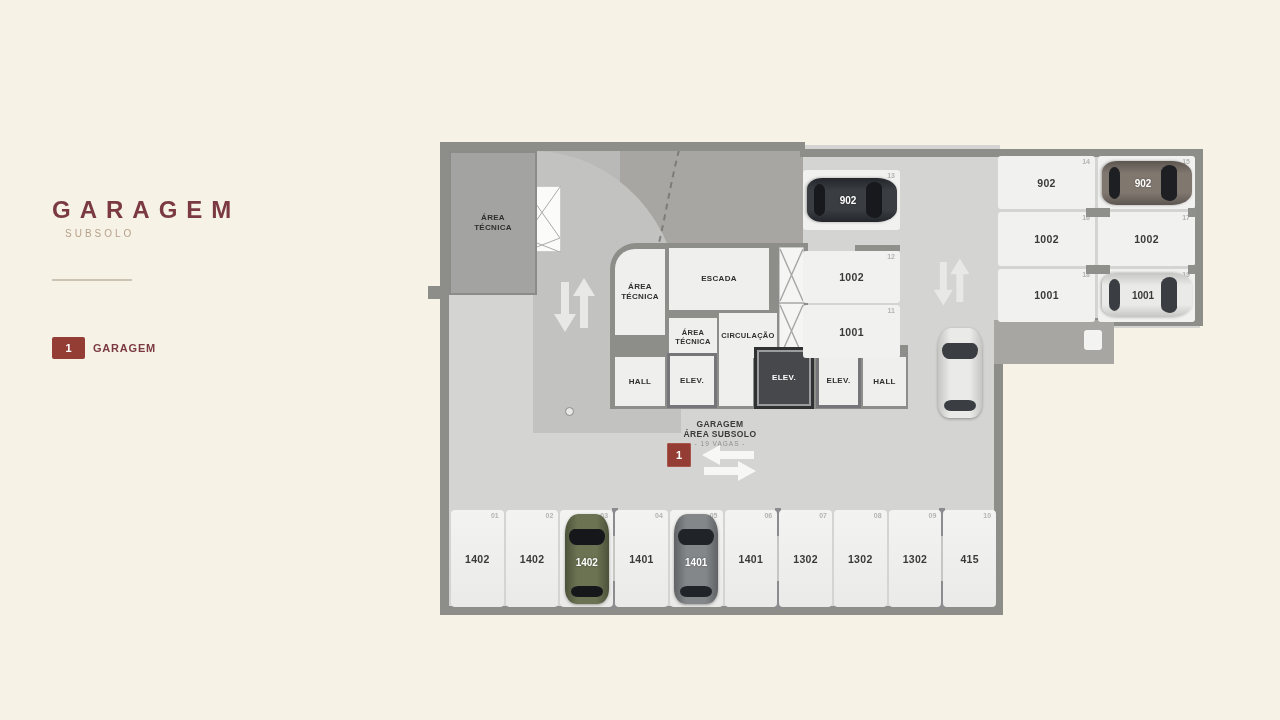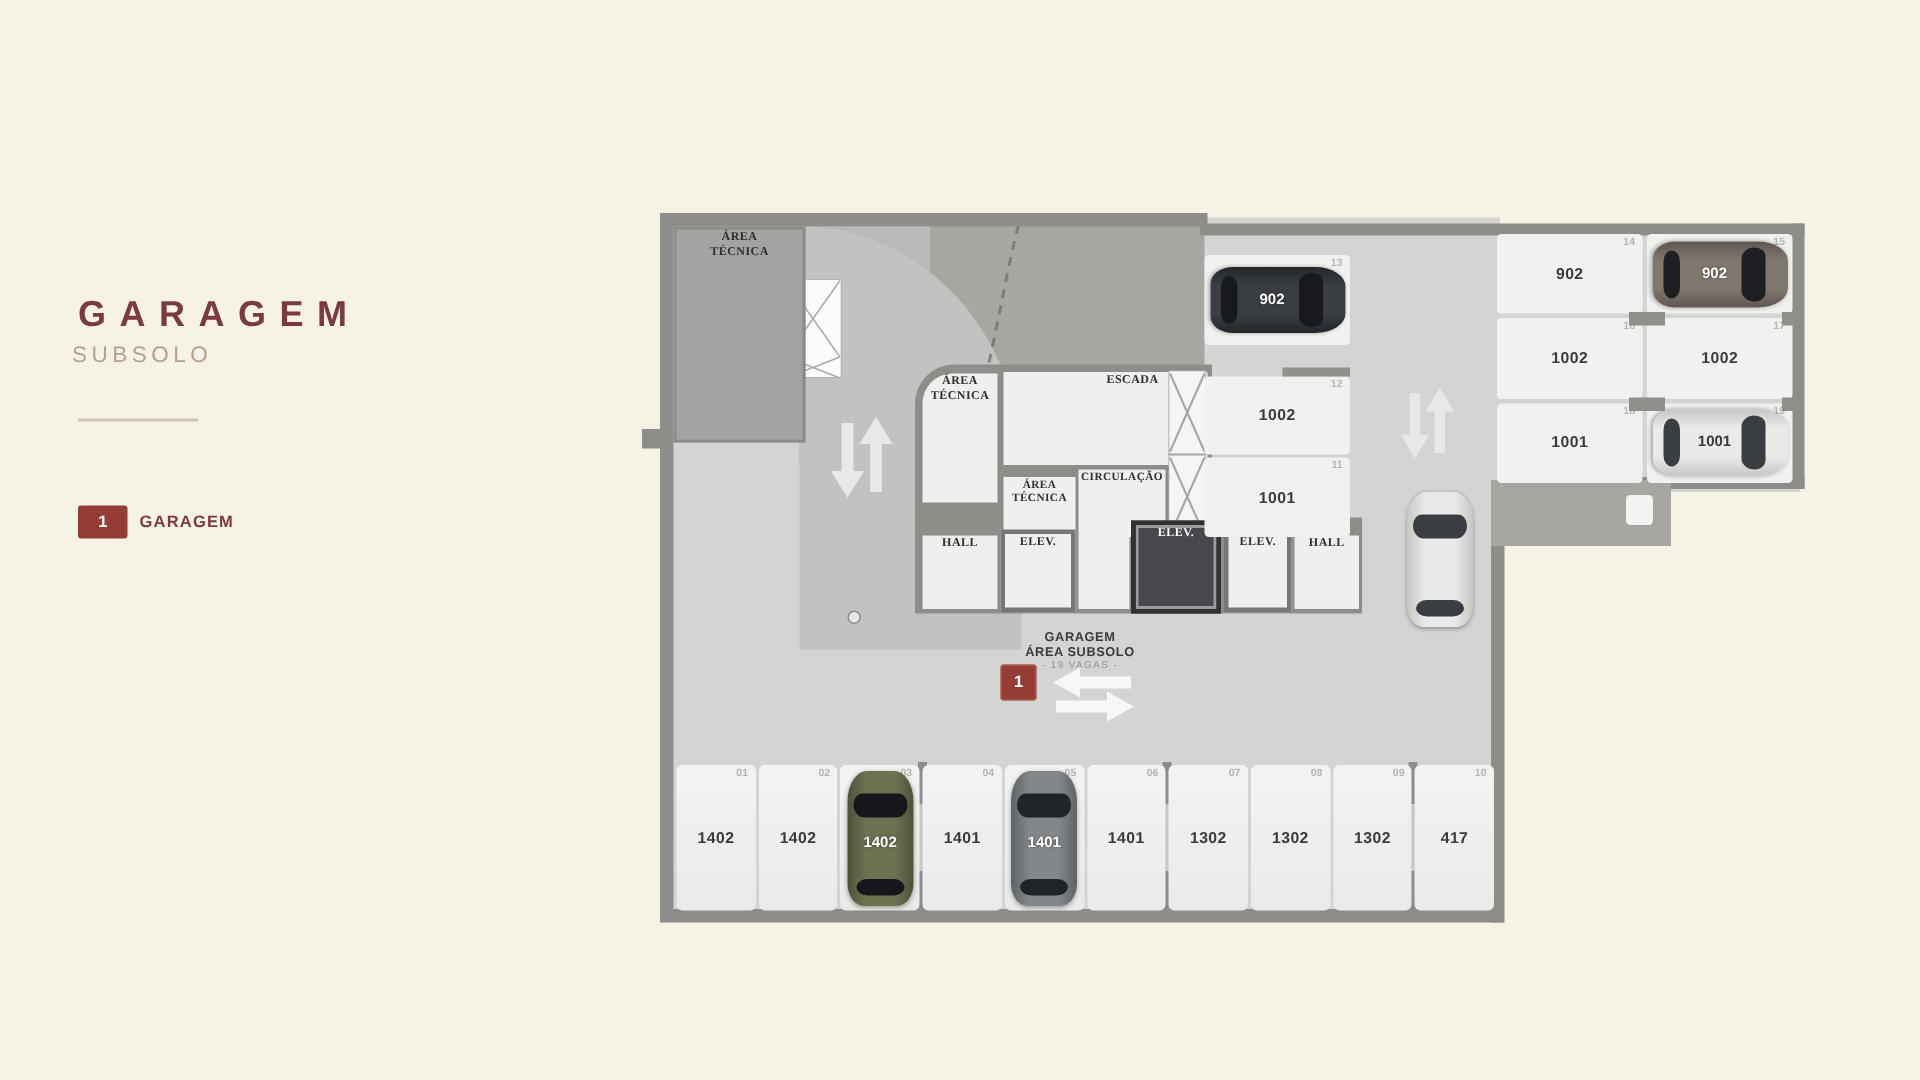--- a/index.html
+++ b/index.html
@@ -3,36 +3,36 @@
 <meta charset="utf-8">
 <style>
   html,body{margin:0;padding:0;}
   body{width:1280px;height:720px;overflow:hidden;background:var(--bg,#f7f2e6);
        font-family:"Liberation Sans","DejaVu Sans",sans-serif;}
   .stage{position:relative;width:1280px;height:720px;}
 
   
   .title{position:absolute;left:52px;top:196px;font-size:24px;font-weight:600;
          letter-spacing:9px;color:var(--title_maroon,#7a3a40);}
-  .subtitle{position:absolute;left:48px;top:228px;font-size:15px;font-weight:400;
+  .subtitle{position:absolute;left:65px;top:228px;font-size:10px;font-weight:400;
             letter-spacing:3px;color:var(--subtitle_tan,#b5a18c);}
   .divider{position:absolute;left:52px;top:279px;width:80px;height:2px;background:#cdc4b4;}
   .legend{position:absolute;left:52px;top:337px;display:flex;align-items:center;cursor:pointer;}
   .legend-badge{width:33px;height:22px;background:var(--accent,#943d35);color:#fff;
                 display:flex;align-items:center;justify-content:center;
                 font-size:11px;font-weight:700;border-radius:2px;}
   .legend-label{margin-left:8px;font-size:11px;font-weight:700;letter-spacing:.8px;
                 color:var(--title_maroon,#7a3a40);}
 
   
   .abs{position:absolute;}
   .w{position:absolute;background:var(--wall,#8d8d8a);}
   .floor{position:absolute;background:var(--floor,#d4d4d2);}
-  .room{position:absolute;display:flex;align-items:flex-start;justify-content:center;
-        text-align:center;background:var(--room_white,#efefed);font-family:Liberation Serif, serif;}
+  .room{position:absolute;display:flex;align-items:center;justify-content:center;
+        text-align:center;background:var(--room_white,#efefed);}
   .room-label{font-size:8px;font-weight:700;letter-spacing:.3px;color:#2f2f2d;line-height:1.25;}
 
   
   .ramp-backing{position:absolute;left:533px;top:151px;width:150px;height:158px;background:#b9b9b7;}
   .dark-zone{position:absolute;left:620px;top:149px;width:183px;height:100px;background:var(--dark_zone,#a8a6a2);}
   .ramp{position:absolute;left:533px;top:151px;width:148px;height:282px;
         background:var(--ramp,#c2c2c0);border-top-right-radius:148px 160px;}
   .glazing{position:absolute;left:523px;top:186px;width:38px;height:66px;}
 
   
@@ -141,21 +141,21 @@
 
     <div class="room" style="left:449px;top:151px;width:84px;height:140px;background:var(--room_gray,#a3a3a1);border:2px solid #8b8b88;">
       <span class="room-label" style="width:46px;">ÁREA TÉCNICA</span>
     </div>
 
     <div class="core-a"></div>
     <div class="core-b"></div>
     <div class="room" style="left:615px;top:249px;width:50px;height:86px;border-top-left-radius:20px;">
       <span class="room-label" style="width:44px;">ÁREA TÉCNICA</span>
     </div>
-    <div class="room" style="left:669px;top:248px;width:100px;height:62px;padding-left:36px;">
+    <div class="room" style="left:669px;top:248px;width:100px;height:62px;">
       <span class="room-label">ESCADA</span>
     </div>
     <div class="room" style="left:669px;top:318px;width:48px;height:38px;">
       <span class="room-label" style="width:44px;font-size:7.5px;">ÁREA TÉCNICA</span>
     </div>
     <div class="room" style="left:719px;top:313px;width:58px;height:45px;">
       <span class="room-label" style="font-size:7.5px;">CIRCULAÇÃO</span>
     </div>
     <svg class="abs" style="left:779px;top:247px;" width="25" height="112" viewBox="0 0 25 112">
       <rect x="0" y="0" width="25" height="112" fill="#f5f5f3" stroke="#9a9a98"></rect>
@@ -270,21 +270,21 @@
         <div class="spot">
           <span class="spot-num">08</span>
           <span class="spot-label">1302</span>
         </div>
         <div class="spot">
           <span class="spot-num">09</span>
           <span class="spot-label">1302</span>
         </div>
         <div class="spot">
           <span class="spot-num">10</span>
-          <span class="spot-label">417</span>
+          <span class="spot-label">415</span>
         </div>
       </div>
 
     <svg class="abs" style="left:552px;top:276px;" width="46" height="58" viewBox="0 0 46 58">
       <polygon points="32,2 21,20 28,20 28,52 36,52 36,20 43,20" fill="#e8e8e6"></polygon>
       <polygon points="13,56 2,38 9,38 9,6 17,6 17,38 24,38" fill="#e8e8e6"></polygon>
     </svg>
     <svg class="abs" style="left:932px;top:256px;" width="40" height="52" viewBox="0 0 46 58">
       <polygon points="32,2 21,20 28,20 28,52 36,52 36,20 43,20" fill="#e8e8e6"></polygon>
       <polygon points="13,56 2,38 9,38 9,6 17,6 17,38 24,38" fill="#e8e8e6"></polygon>

